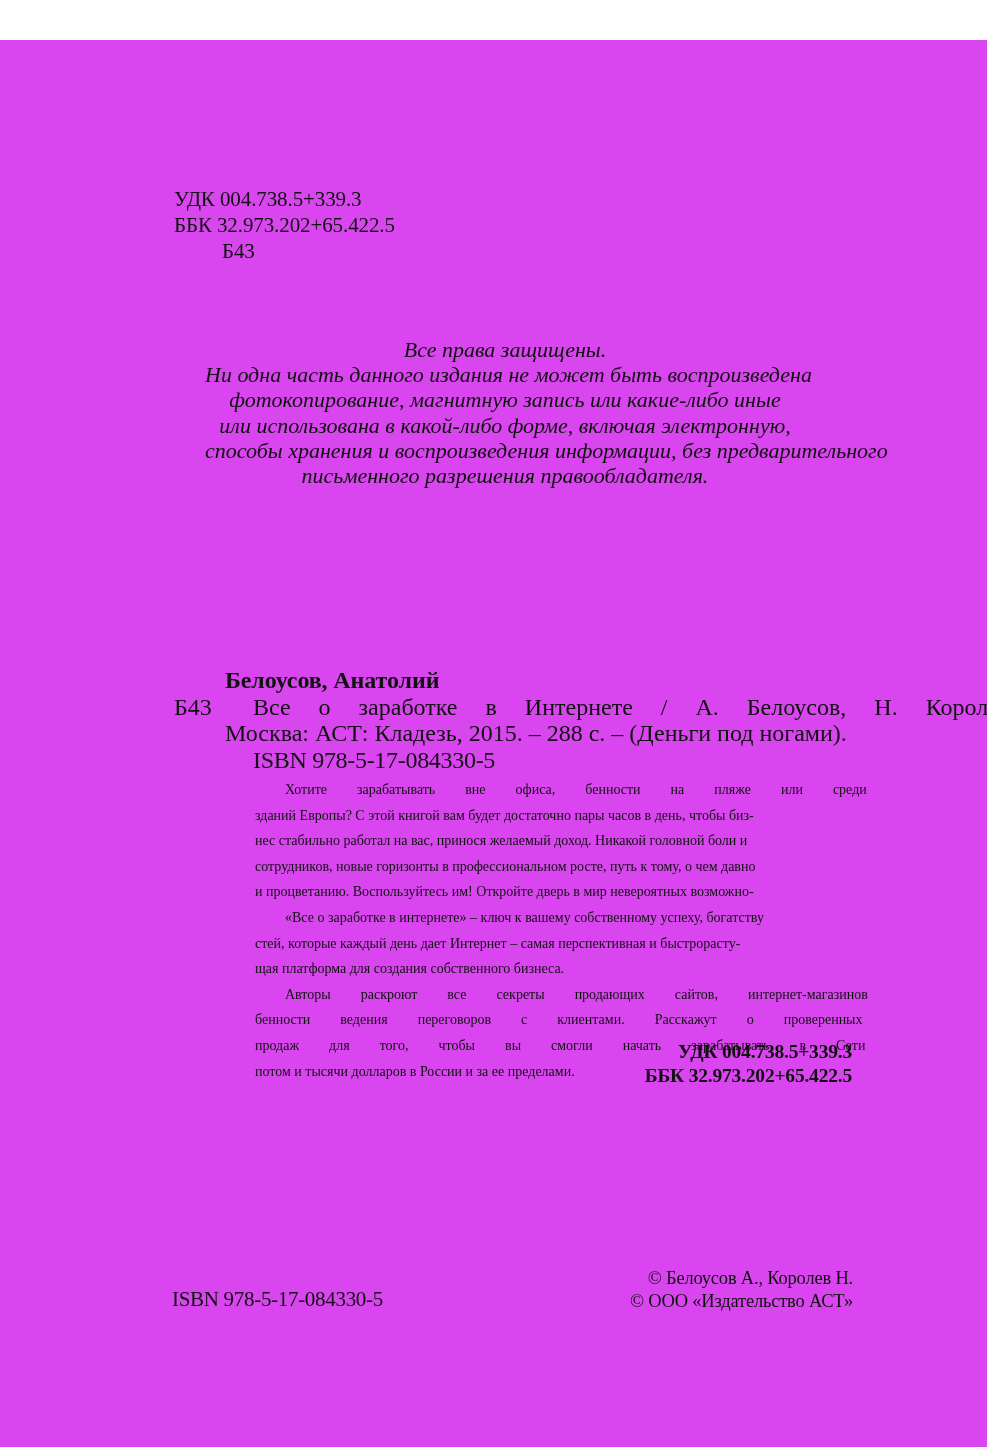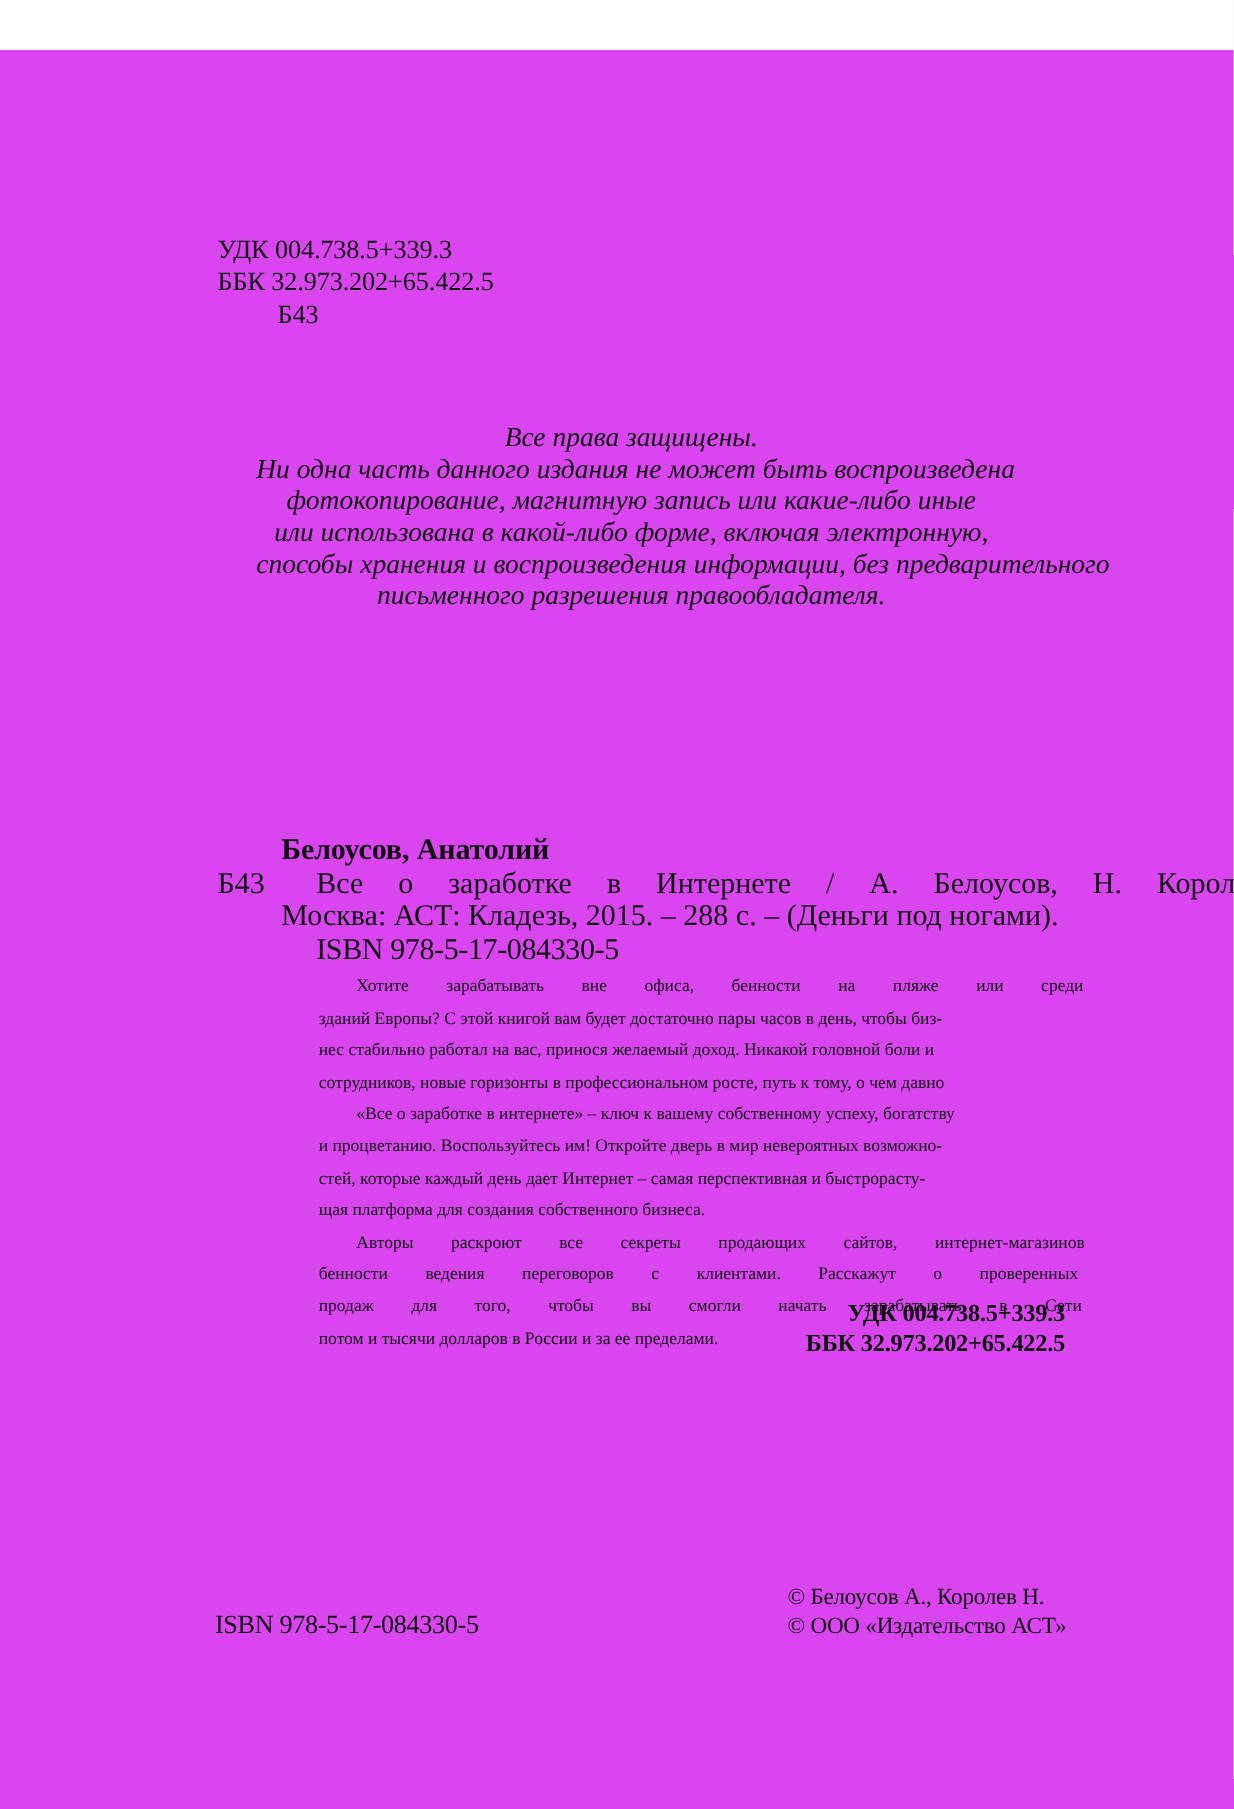--- a/index.html
+++ b/index.html
@@ -137,21 +137,21 @@
     top: 1246px;
     font-size: 21px;
     line-height: 26px;
     letter-spacing: -0.3px;
     white-space: nowrap;
   }
   .footer-copyright {
     position: absolute;
     right: 134px;
     top: 1227px;
-    text-align: left;
+    text-align: right;
     font-size: 18.5px;
     line-height: 23px;
     letter-spacing: -0.2px;
   }
   .footer-copyright .row { display: block; white-space: nowrap; }
 </style>
 </head>
 <body>
 
 <div class="page">
@@ -208,22 +208,22 @@
           <span>на</span>
           <span>пляже</span>
           <span>или</span>
           <span>среди</span>
         </span>
         <span class="ln">зданий Европы? С этой книгой вам будет достаточно пары часов в день, чтобы биз-</span>
         <span class="ln">нес стабильно работал на вас, принося желаемый доход. Никакой головной боли и</span>
         <span class="ln">сотрудников, новые горизонты в профессиональном росте, путь к тому, о чем давно</span>
       </p>
       <p>
+        <span class="ln">и процветанию. Воспользуйтесь им! Откройте дверь в мир невероятных возможно-</span>
         <span class="ln" style="padding-left: 30px;">«Все о заработке в интернете» – ключ к вашему собственному успеху, богатству</span>
-        <span class="ln">и процветанию. Воспользуйтесь им! Откройте дверь в мир невероятных возможно-</span>
         <span class="ln">стей, которые каждый день дает Интернет – самая перспективная и быстрорасту-</span>
         <span class="ln">щая платформа для создания собственного бизнеса.</span>
       </p>
       <p>
         <span class="ln j first">
           <span>Авторы</span>
           <span>раскроют</span>
           <span>все</span>
           <span>секреты</span>
           <span>продающих</span>

